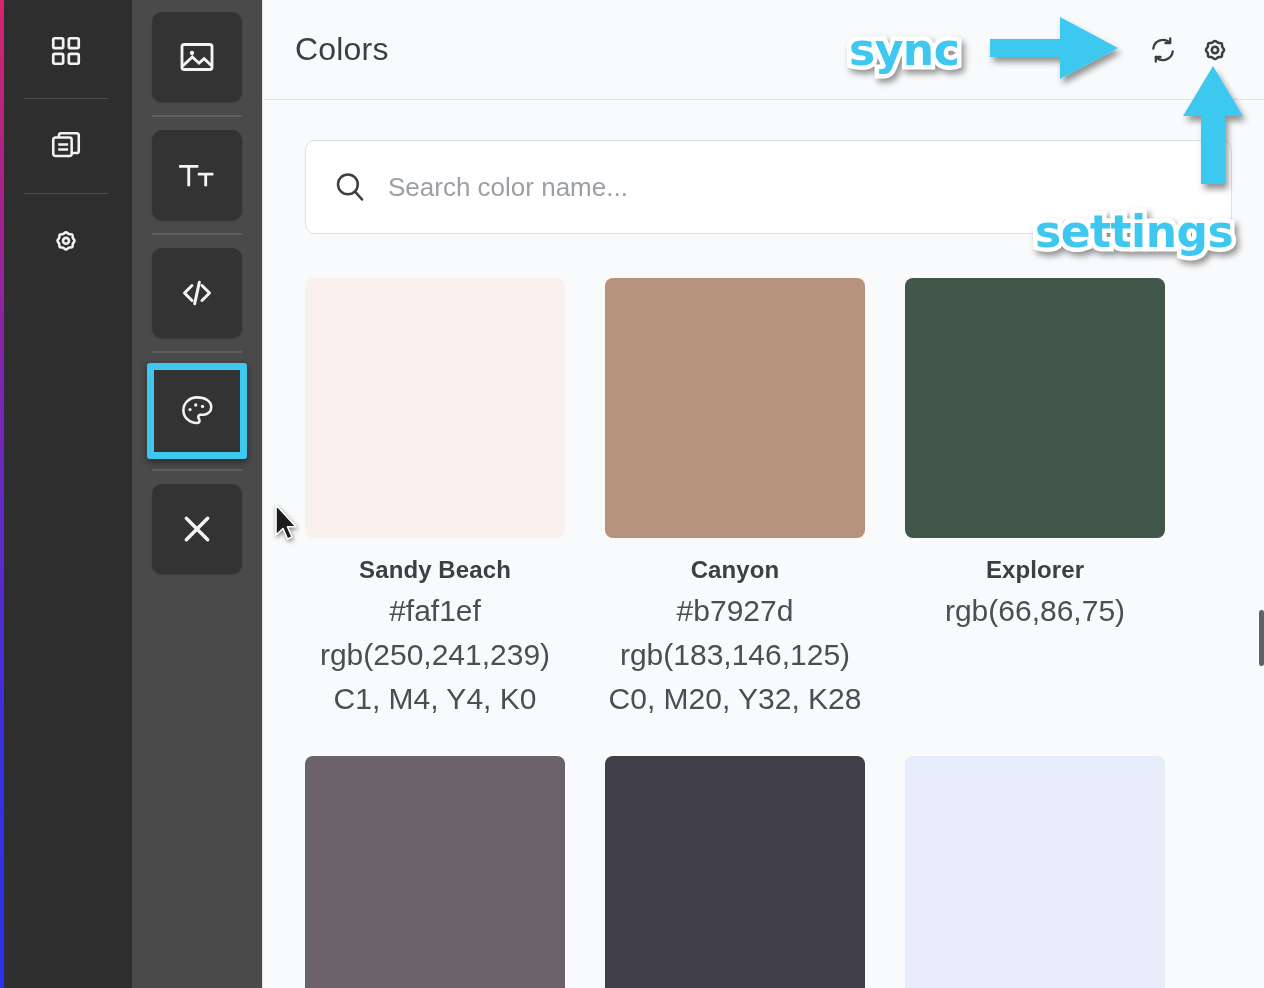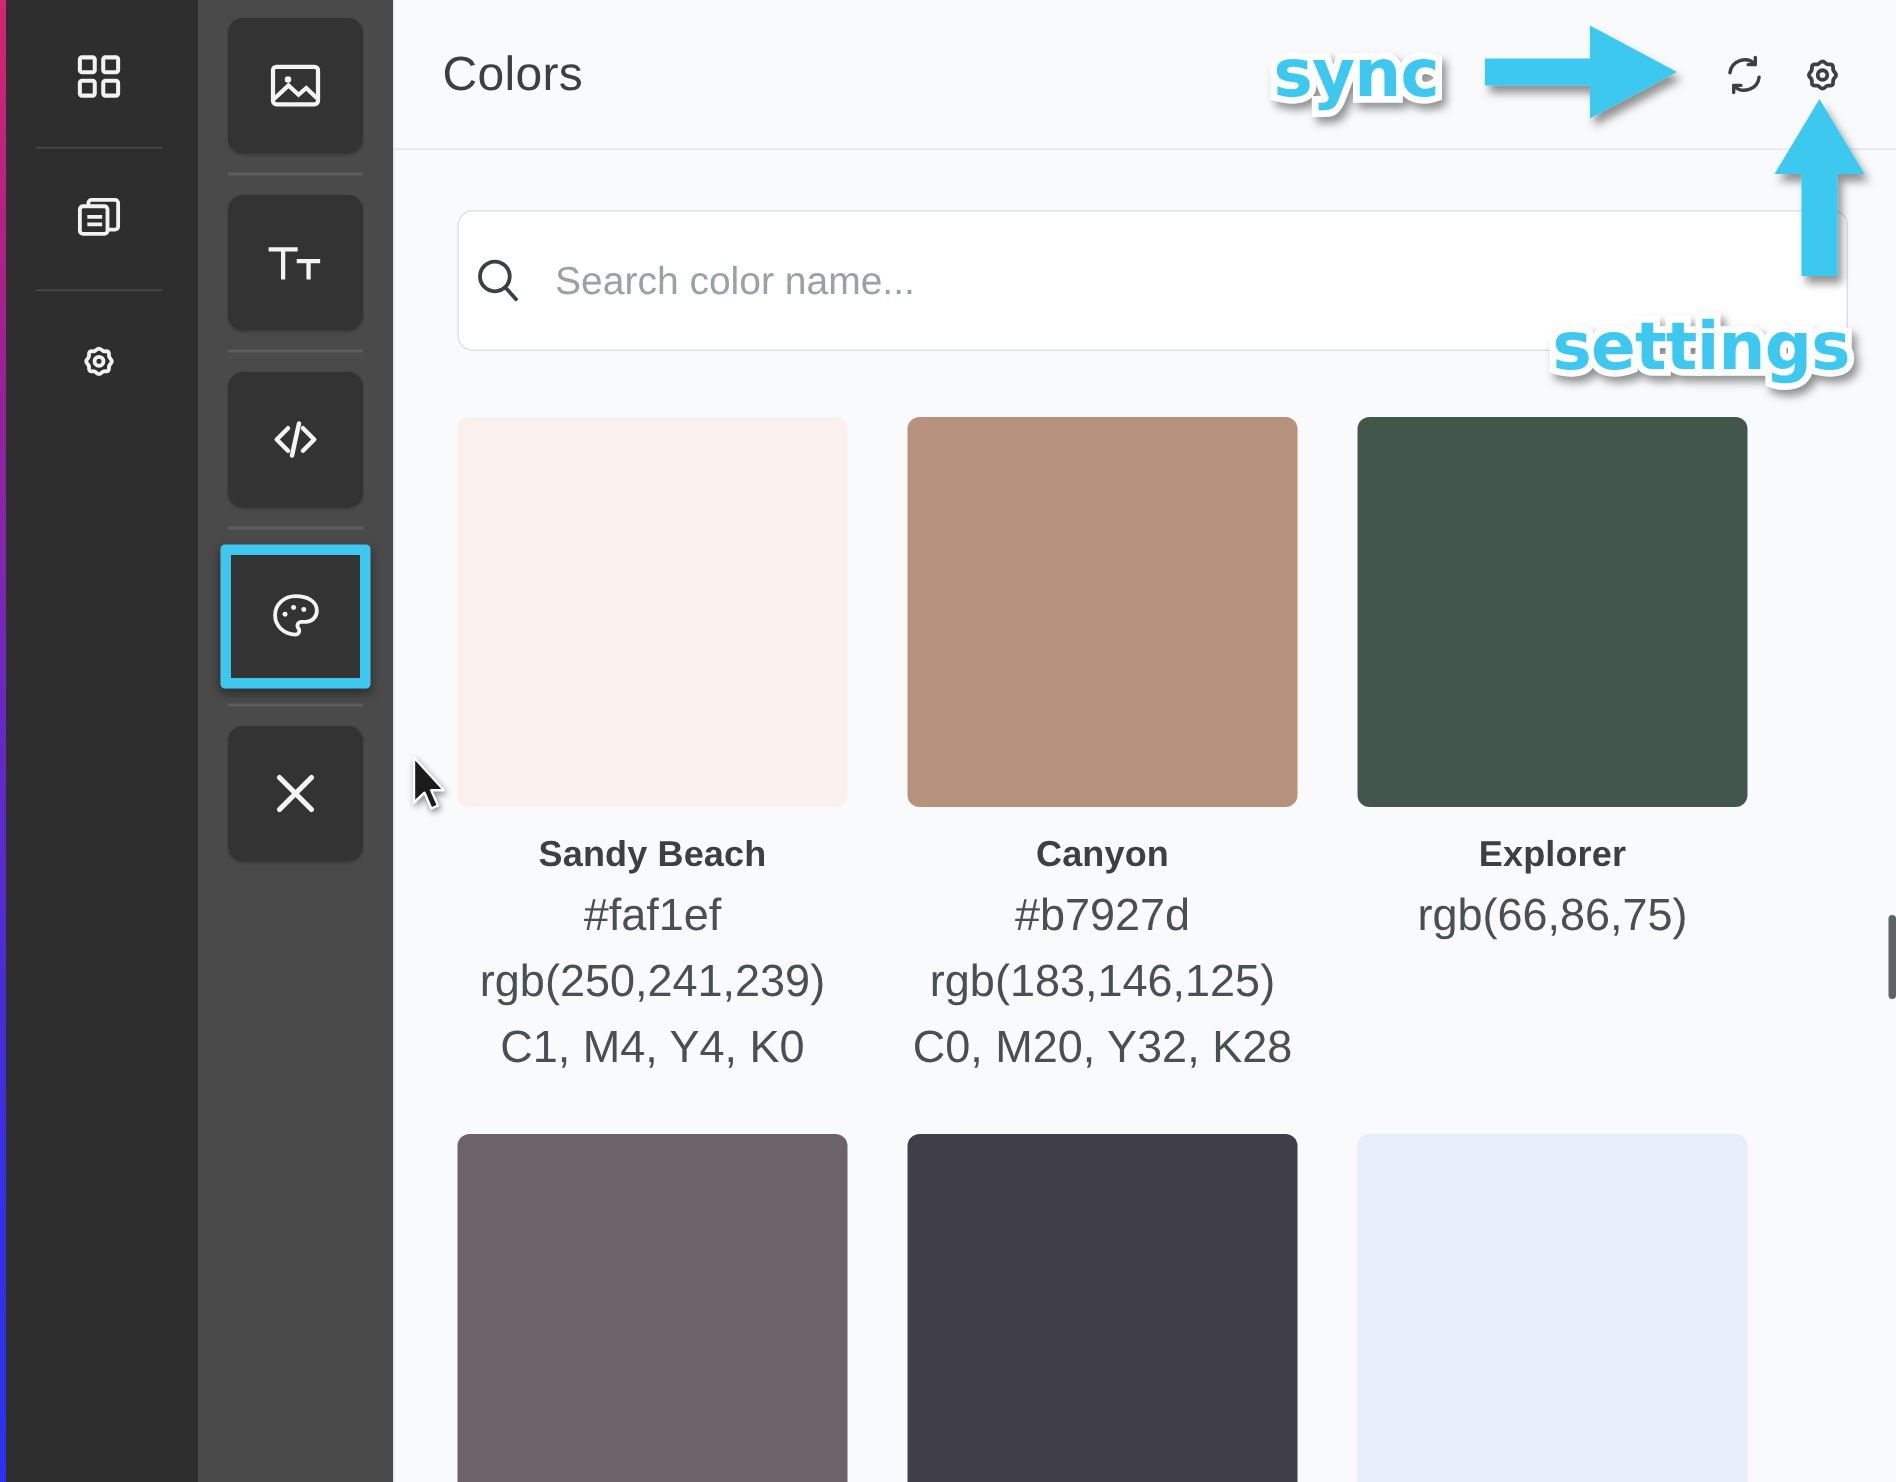--- a/index.html
+++ b/index.html
@@ -121,21 +121,21 @@
     padding: 40px 32px 0 42px;
     overflow: hidden;
     position: relative;
   }
   .search-wrap {
     height: 94px;
     background: #ffffff;
     border: 1px solid #dcdfe3;
     border-radius: 10px;
     display: flex; align-items: center;
-    padding: 0 8px;
+    padding: 0 26px;
     margin-bottom: 44px;
   }
   .search-icon-box {
     flex: 0 0 auto;
     margin-right: 20px;
     display: flex; align-items: center;
   }
   .search-input {
     flex: 1 1 auto;
     border: 0; outline: 0;

